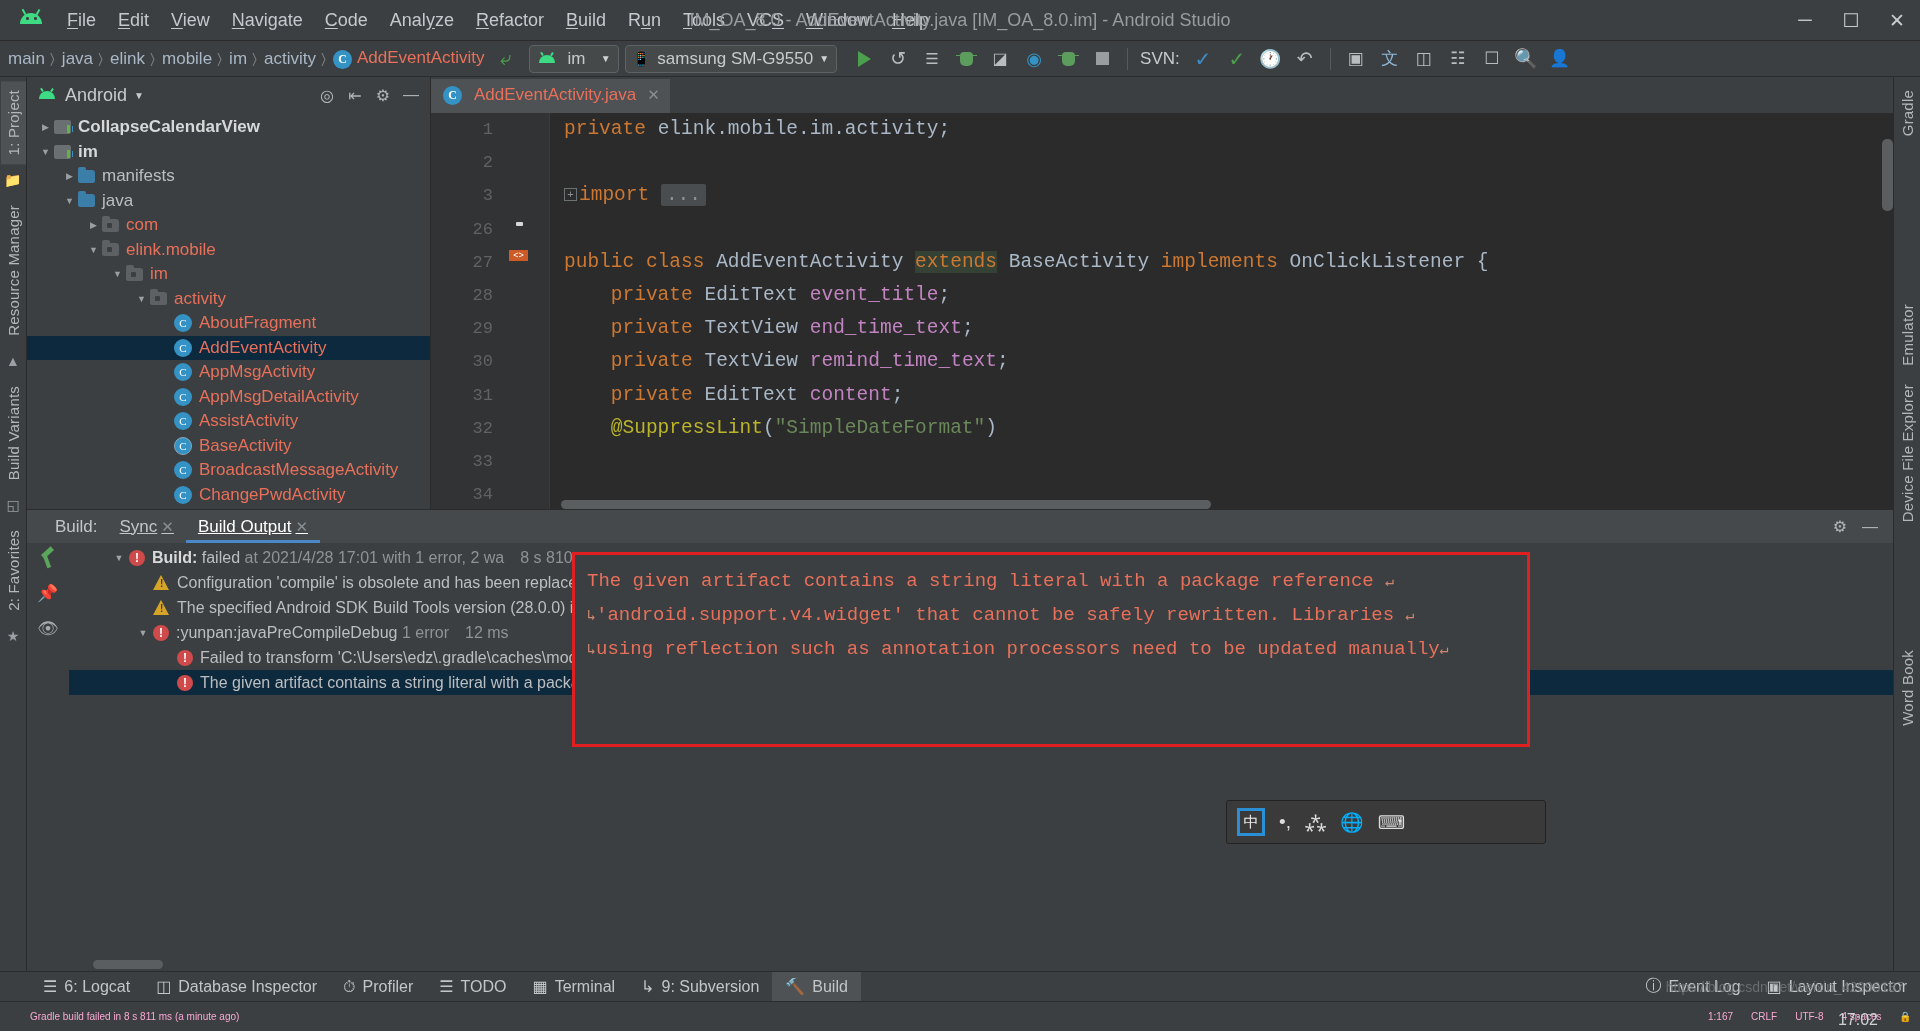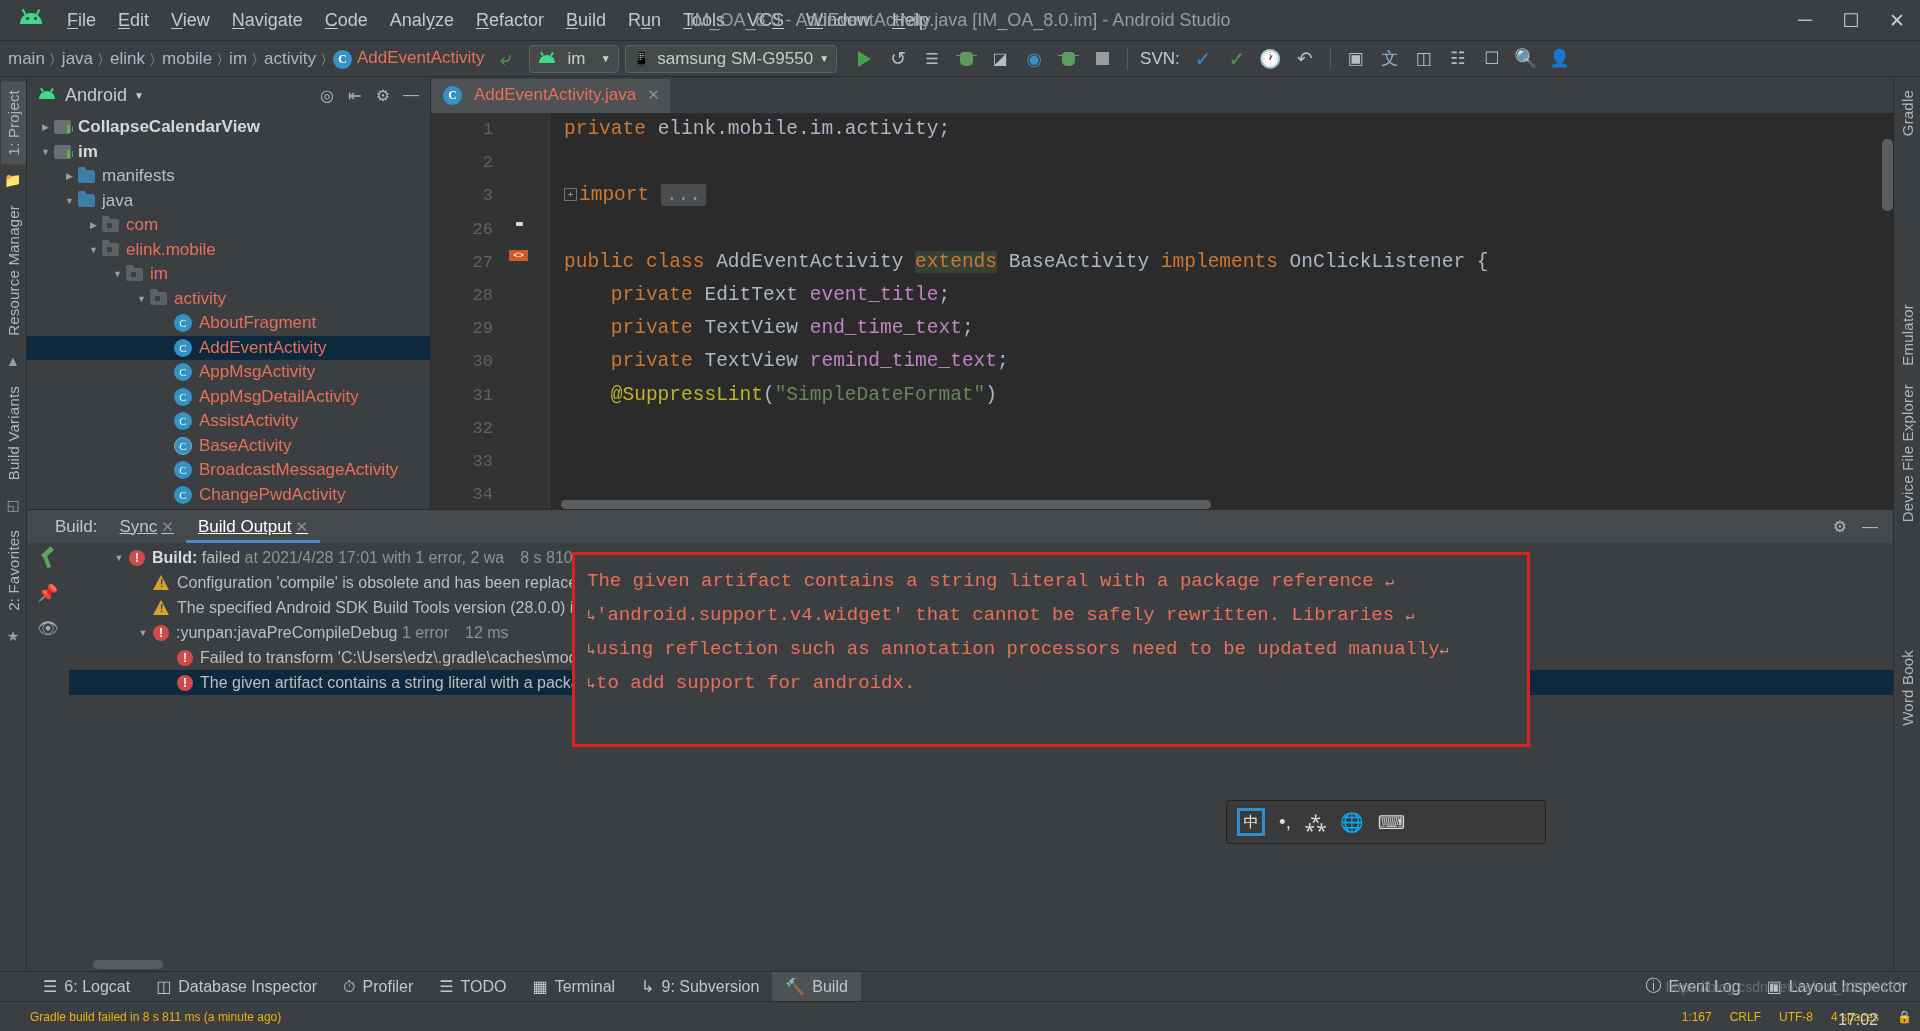--- a/index.html
+++ b/index.html
@@ -208,21 +208,21 @@
   .twbar{
     height:30px;flex:0 0 30px;background:#3c3f41;border-top:1px solid #2b2b2b;
     display:flex;align-items:center;padding-left:30px;gap:0;
   }
   .twitem{display:flex;align-items:center;gap:7px;font-size:16px;color:#c3c6c8;padding:0 13px;height:30px;}
   .twitem.sel{background:#4e5254;}
   .tw-right{margin-left:auto;display:flex;}
 
   .statusbar{
     height:30px;flex:0 0 30px;background:#3c3f41;border-top:1px solid #2b2b2b;
-    display:flex;align-items:center;padding:0 8px 0 30px;font-size:12px;color:#eab308;gap:0;
+    display:flex;align-items:center;padding:0 8px 0 30px;font-size:10px;color:#f9a8d4;gap:0;
   }
   .sb-right{margin-left:auto;display:flex;align-items:center;gap:18px;}
 
   
   .ime{
     position:absolute; left:1226px; top:800px; width:320px; height:44px;
     background:#3a3a3a; border:1px solid #222; border-radius:3px;
     display:flex;align-items:center;gap:14px;padding:0 10px;color:#ddd;font-size:19px;
   }
   .ime .blue{ width:28px;height:28px;border:3px solid #2b8fd6;display:flex;align-items:center;justify-content:center;color:#eee;font-size:15px;}
@@ -490,20 +490,21 @@
               </div>
             <div class="code" id="code-root">
                 <div class="cline"><span class="kw">private</span> <span class="pkgc">elink.mobile.im.activity</span><span class="typ">;</span></div>
                 <div class="cline">&nbsp;</div>
                 <div class="cline"><span class="foldbox">+</span><span class="kw">import</span> <span class="dots">...</span></div>
                 <div class="cline">&nbsp;</div>
                 <div class="cline"><span class="kw">public</span> <span class="kw">class</span> <span class="cls">AddEventActivity</span> <span class="kw hl">extends</span> <span class="cls">BaseActivity</span> <span class="kw">implements</span> <span class="cls">OnClickListener</span> <span class="typ">{</span></div>
                 <div class="cline">    <span class="kw">private</span> <span class="typ">EditText</span> <span class="fld">event_title</span><span class="typ">;</span></div>
                 <div class="cline">    <span class="kw">private</span> <span class="typ">TextView</span> <span class="fld">end_time_text</span><span class="typ">;</span></div>
                 <div class="cline">    <span class="kw">private</span> <span class="typ">TextView</span> <span class="fld">remind_time_text</span><span class="typ">;</span></div>
+                <div class="cline">    <span class="kw">private</span> <span class="typ">EditText</span> <span class="fld">content</span><span class="typ">;</span></div>
                 <div class="cline">    <span class="ann">@SuppressLint</span><span class="typ">(</span><span class="str">"SimpleDateFormat"</span><span class="typ">)</span></div>
               </div>
             <div class="ed-vscroll"></div>
             <div class="ed-hscroll"></div>
           </div>
         </div>
       </div>
 
       <div class="bottom">
         <div class="btabbar">
@@ -566,21 +567,20 @@
                 <span class="err-ico">!</span>
                 <span class="btxt">The given artifact contains a string literal with a package r<span class="bdim"></span></span>
               </div>
             </div>
           <div class="b-hscroll"></div>
 
           <div class="errbox" id="errbox-root" style="border-color: rgb(224, 32, 32);">
               <div>The given artifact contains a string literal with a package reference <span class="wrapsym">↵</span></div>
               <div><span class="wrapsym">↳</span>'android.support.v4.widget' that cannot be safely rewritten. Libraries <span class="wrapsym">↵</span></div>
               <div><span class="wrapsym">↳</span>using reflection such as annotation processors need to be updated manually<span class="wrapsym">↵</span></div>
-              <div><span class="wrapsym">↳</span>to add support for androidx.</div>
             </div>
         </div>
       </div>
     </div>
 
     <div class="rightstrip">
       <div class="vtab"><span>Gradle</span></div>
       <div class="vtab" style="margin-top:150px;"><span>Emulator</span></div>
       <div class="vtab"><span>Device File Explorer</span></div>
       <div class="vtab" style="margin-top:110px;"><span>Word Book</span></div>

